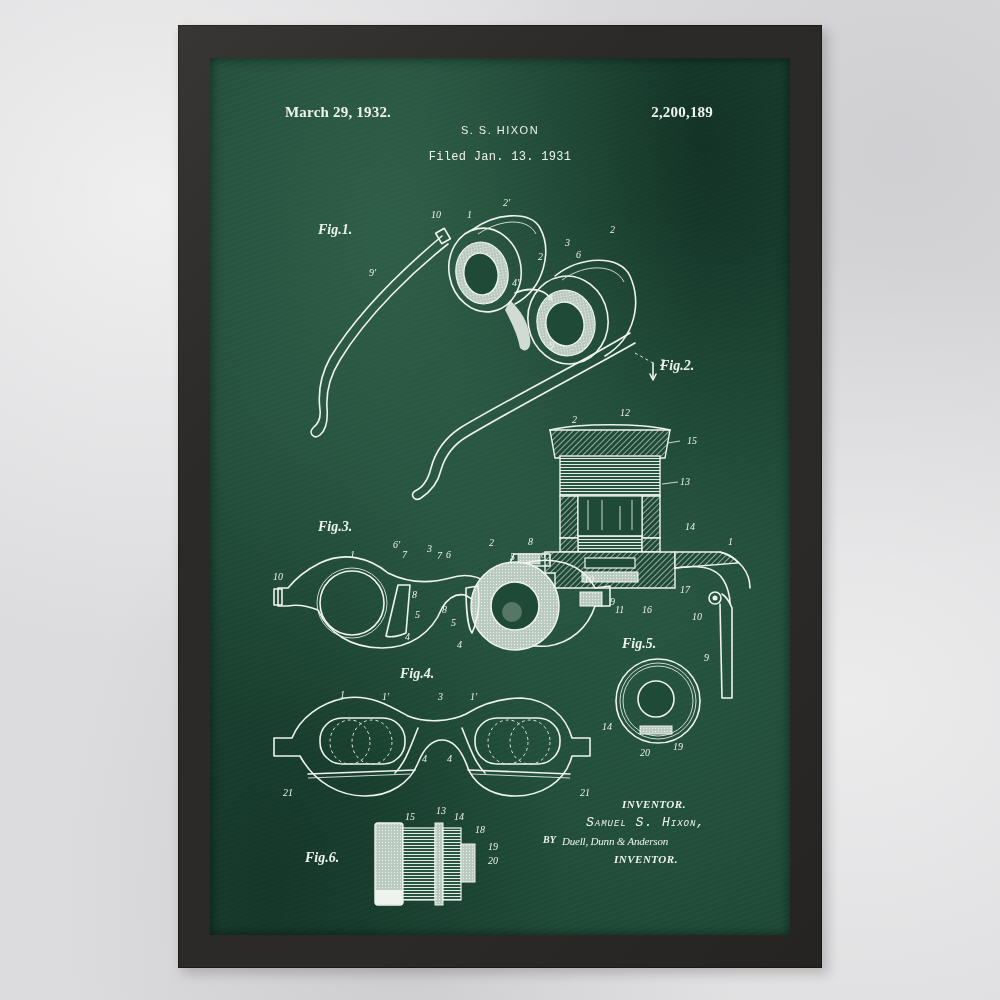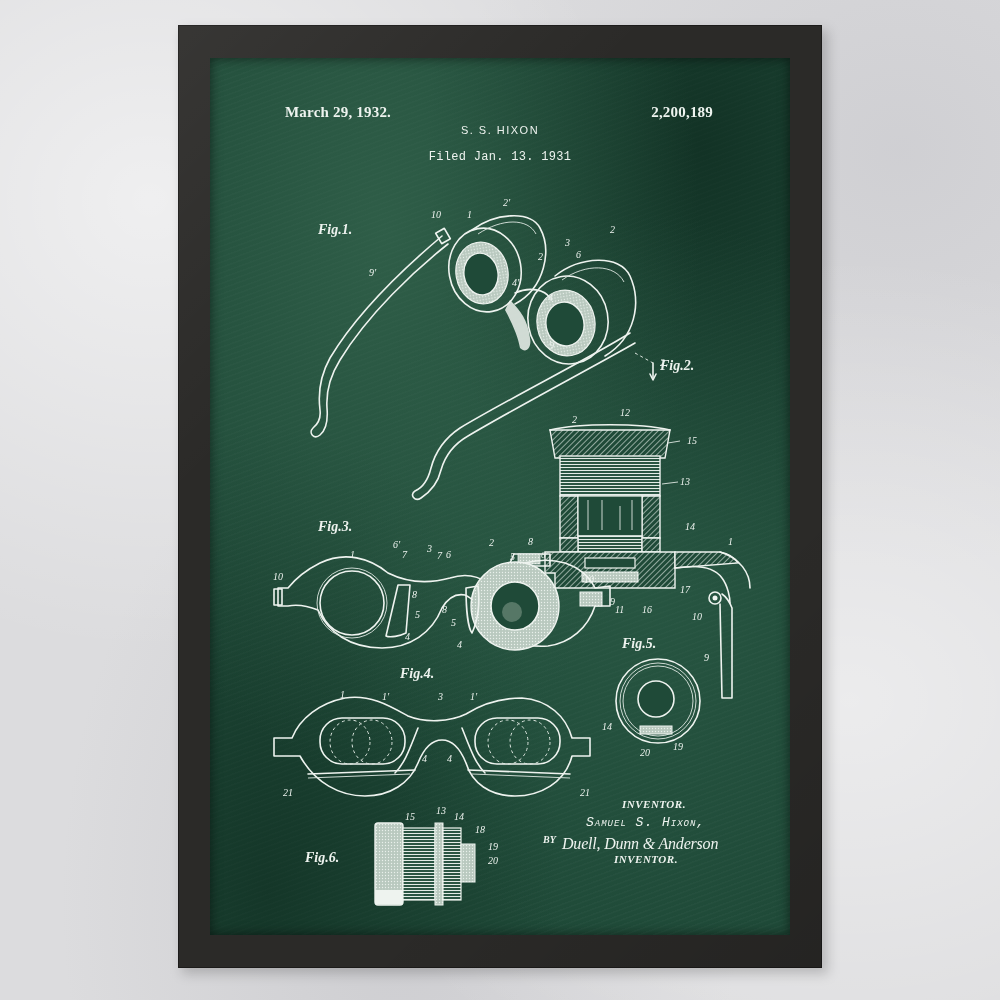--- a/index.html
+++ b/index.html
@@ -56,21 +56,21 @@
     font-family: "Liberation Mono", monospace; font-size: 9px; letter-spacing: 0.8px;
   }
   .hdr-filed {
     position: absolute; top: 92px; left: 0; width: 580px; text-align: center;
     font-family: "Liberation Mono", monospace; font-size: 12px; letter-spacing: 0.3px;
   }
   .sig { position: absolute; font-family: "Liberation Serif", serif; }
   .sig-inventor { left: 412px; top: 740px; font-size: 11px; font-style: italic; font-weight: bold; letter-spacing: 0.5px; }
   .sig-name { left: 376px; top: 757px; font-size: 13px; font-family: Liberation Mono, monospace; font-variant: small-caps; letter-spacing: 1px; font-style: italic; }
   .sig-by { left: 333px; top: 776px; font-size: 10px; font-weight: bold; font-style: italic; }
-  .sig-firm { left: 352px; top: 777px; font-size: 16px; font-style: italic; letter-spacing: -0.2px; }
+  .sig-firm { left: 352px; top: 777px; font-size: 11px; font-style: italic; letter-spacing: -0.2px; }
   .sig-attorneys { left: 404px; top: 795px; font-size: 11px; font-style: italic; font-weight: bold; letter-spacing: 0.5px; }
   svg.drawing { position: absolute; left: 0; top: 0; width: 580px; height: 877px; }
   svg.drawing .ln { fill: none; stroke: #eef3ef; stroke-width: 1.6; stroke-linecap: round; stroke-linejoin: round; }
   svg.drawing .thin { fill: none; stroke: #dfe8e2; stroke-width: 0.9; }
   svg.drawing .hatch { fill: url(#hatchPat); stroke: #eef3ef; stroke-width: 1.4; }
   svg.drawing .solid { fill: #eef3ef; stroke: none; }
   svg.drawing .dash { fill: none; stroke: #dfe8e2; stroke-width: 1; stroke-dasharray: 3 3; }
   svg.drawing text { fill: #eef3ef; font-family: "Liberation Serif", serif; font-style: italic; font-size: 10px; }
 </style>
 </head>

